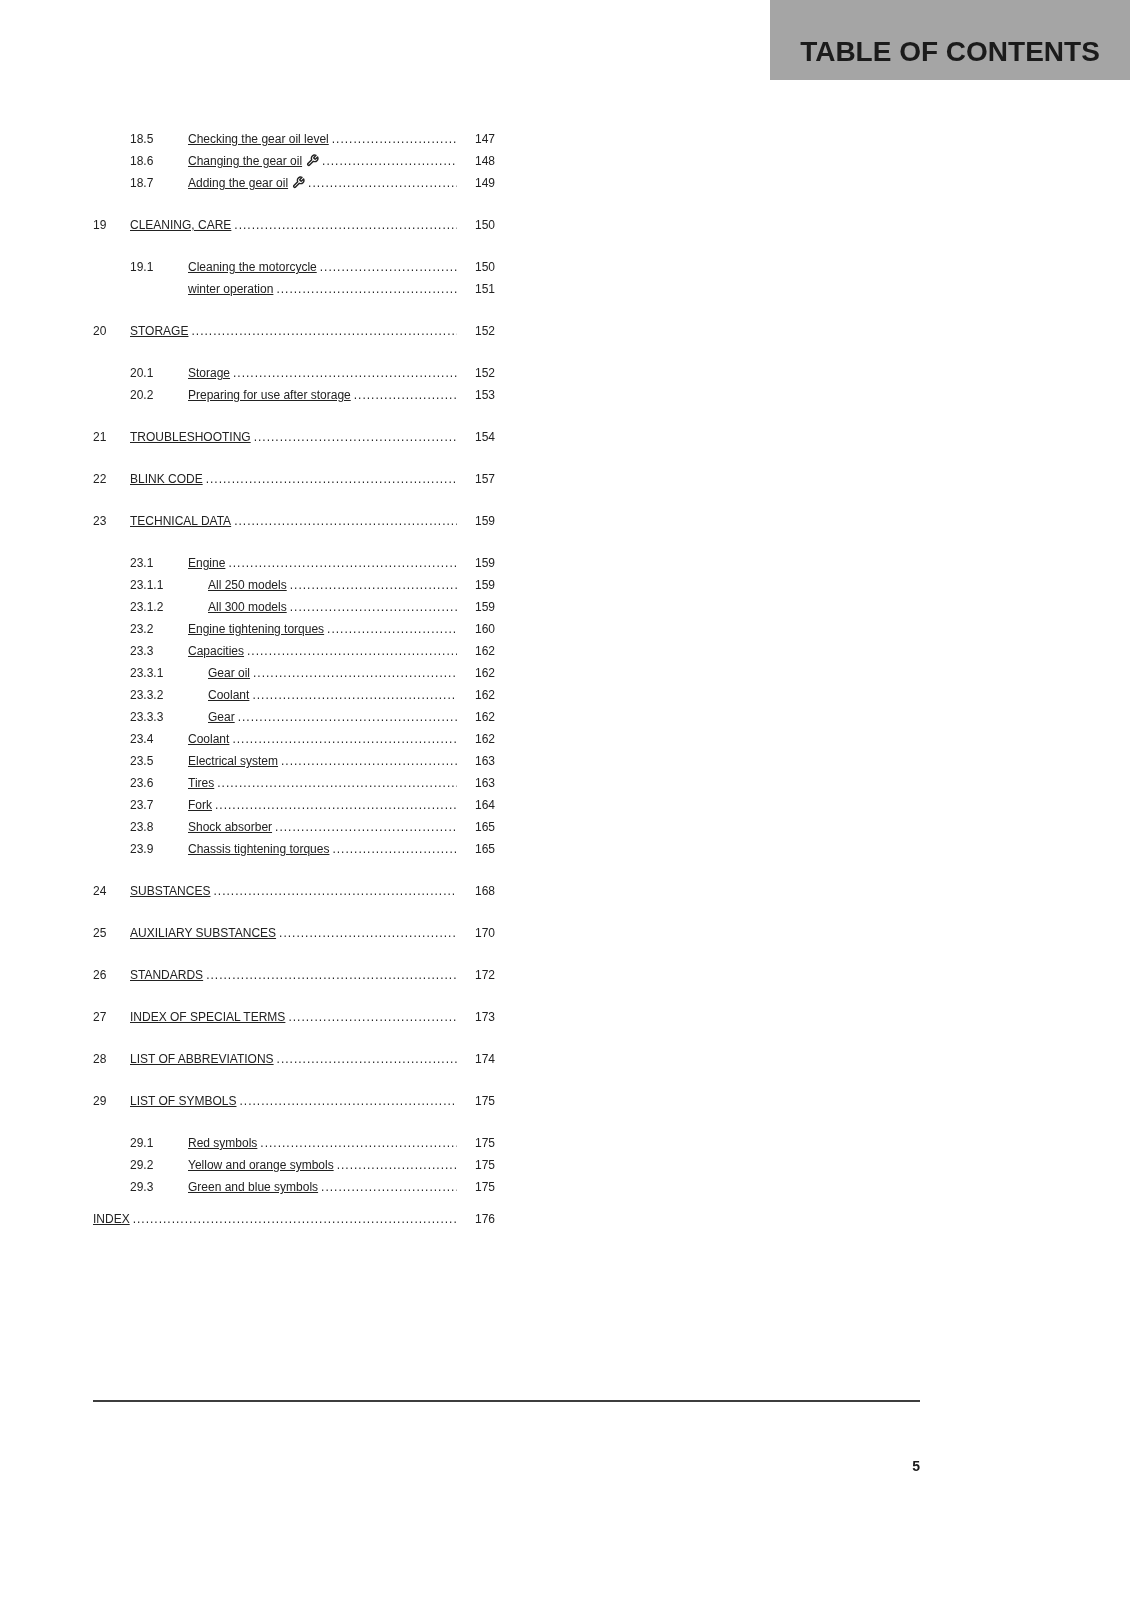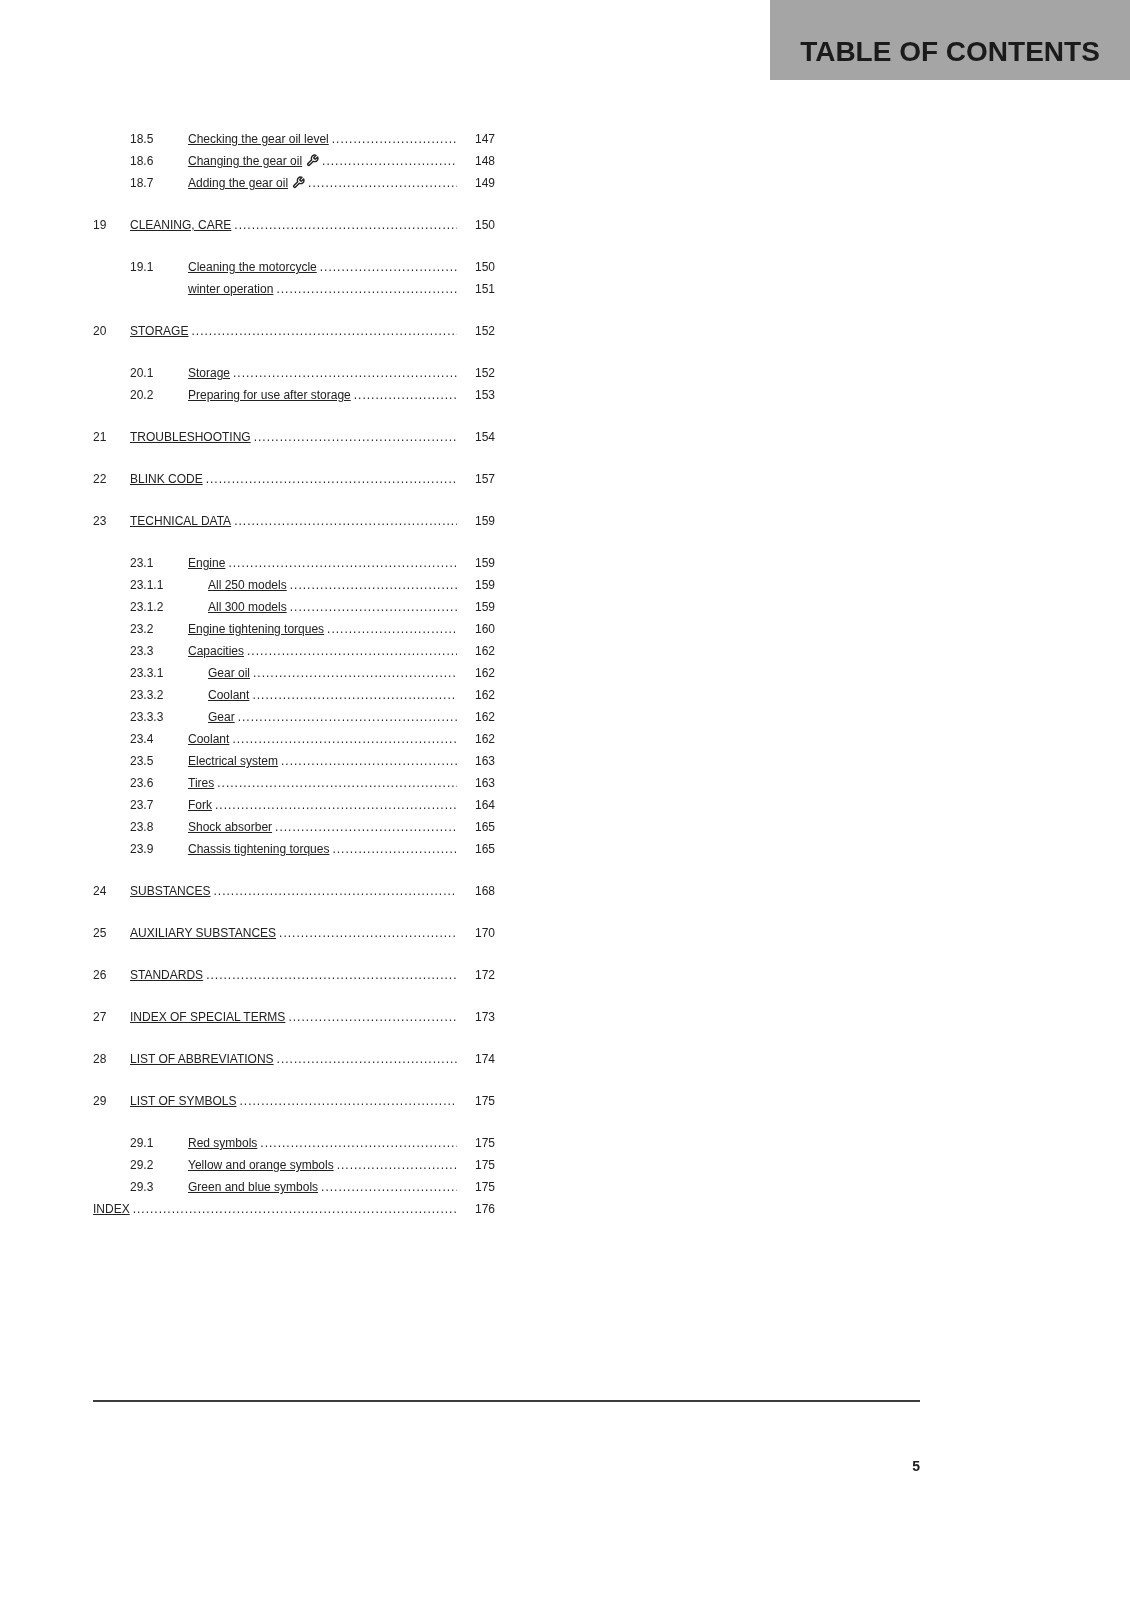--- a/index.html
+++ b/index.html
@@ -42,21 +42,21 @@
     width: 402px;
     font-size: 12px;
     line-height: 22px;
     color: #222222;
   }
   .row {
     display: flex;
     align-items: baseline;
   }
   .row.l1 { margin: 20px 0; }
-  .row.l0 { }
+  .row.l0 { margin-top: 10px; }
   .row.l2, .row.l3 { padding-left: 37px; }
   .num { flex: none; }
   .l1 .num { width: 37px; }
   .l2 .num { width: 58px; }
   .l3 .num { width: 78px; }
   .l0 .num { width: 0; }
   .title { flex: none; white-space: nowrap; text-decoration: underline; }
   .dots {
     flex: 1 1 auto;
     overflow: hidden;

